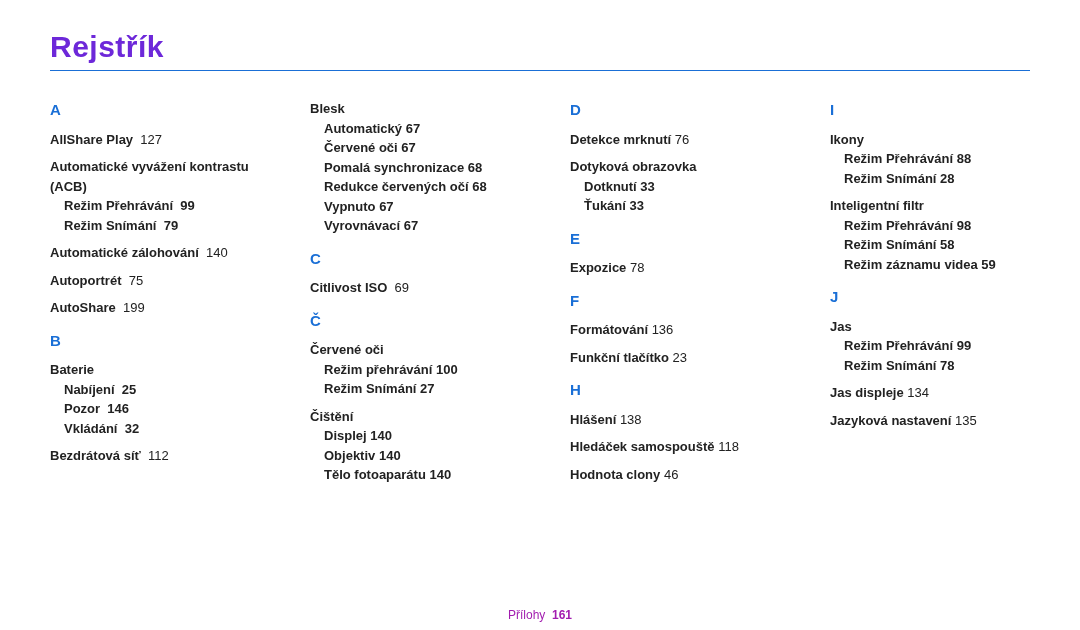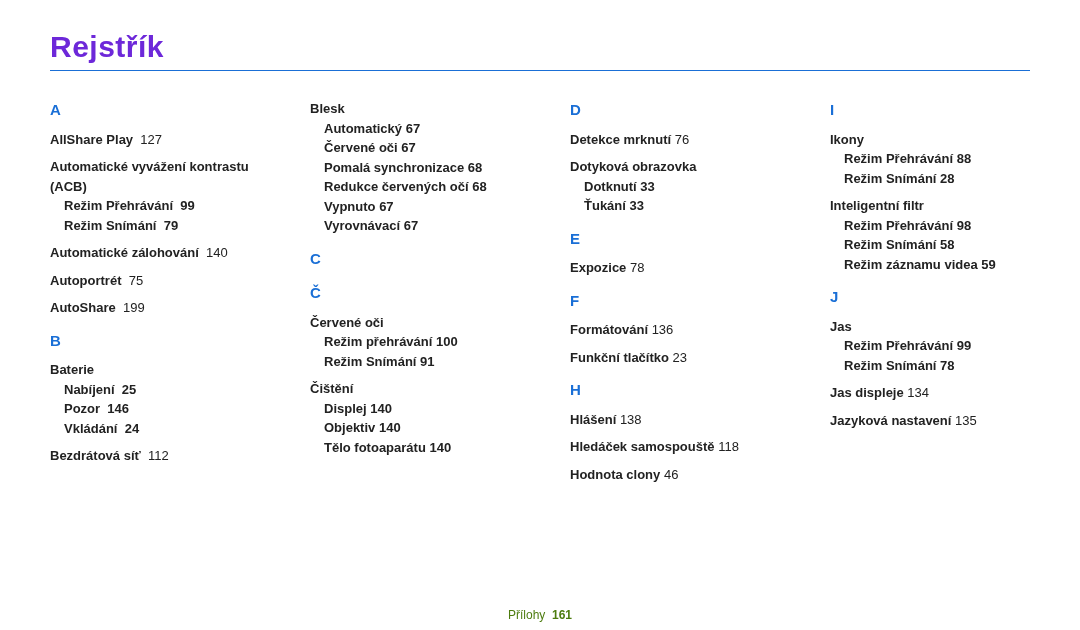--- a/index.html
+++ b/index.html
@@ -61,21 +61,21 @@
     font-weight: 700;
     margin-left: 14px;
   }
   .footer {
     position: absolute;
     left: 0;
     right: 0;
     bottom: 8px;
     text-align: center;
     font-size: 12px;
-    color: #4d7c0f;
+    color: #a21caf;
   }
   .footer .pnum { font-weight: 700;}
 </style>
 </head>
 <body>
 
 <div class="page">
   <div class="title">Rejstřík</div>
   <hr class="hr">
 
@@ -118,44 +118,48 @@
       <div class="sub">
         <span>Nabíjení</span>&nbsp;
         <span>25</span>
       </div>
       <div class="sub">
         <span>Pozor</span>&nbsp;
         <span>146</span>
       </div>
       <div class="sub">
         <span>Vkládání</span>&nbsp;
-        <span>24</span>
+        <span>32</span>
       </div>
 
       <div class="entry with-page">
         <span>Bezdrátová síť</span>&nbsp;
         <span class="page-no">112</span>
       </div>
     </div>
 
     <div class="col">
       <div class="entry" style="margin-top:0">Blesk</div>
       <div class="sub"><span>Automatický</span>&nbsp;<span>67</span></div>
       <div class="sub"><span>Červené oči</span>&nbsp;<span>67</span></div>
       <div class="sub"><span>Pomalá synchronizace</span>&nbsp;<span>68</span></div>
       <div class="sub"><span>Redukce červených očí</span>&nbsp;<span>68</span></div>
       <div class="sub"><span>Vypnuto</span>&nbsp;<span>67</span></div>
       <div class="sub"><span>Vyrovnávací</span>&nbsp;<span>67</span></div>
 
       <div class="letter">C</div>
+      <div class="entry with-page">
+        <span>Citlivost ISO</span>&nbsp;
+        <span class="page-no">69</span>
+      </div>
 
       <div class="letter">Č</div>
       <div class="entry">Červené oči</div>
       <div class="sub"><span>Režim přehrávání</span>&nbsp;<span>100</span></div>
-      <div class="sub"><span>Režim Snímání</span>&nbsp;<span>91</span></div>
+      <div class="sub"><span>Režim Snímání</span>&nbsp;<span>27</span></div>
 
       <div class="entry">Čištění</div>
       <div class="sub"><span>Displej</span>&nbsp;<span>140</span></div>
       <div class="sub"><span>Objektiv</span>&nbsp;<span>140</span></div>
       <div class="sub"><span>Tělo fotoaparátu</span>&nbsp;<span>140</span></div>
     </div>
 
     <div class="col">
       <div class="letter first">D</div>
       <div class="entry with-page"><span>Detekce mrknutí</span>&nbsp;<span class="page-no">76</span></div>

